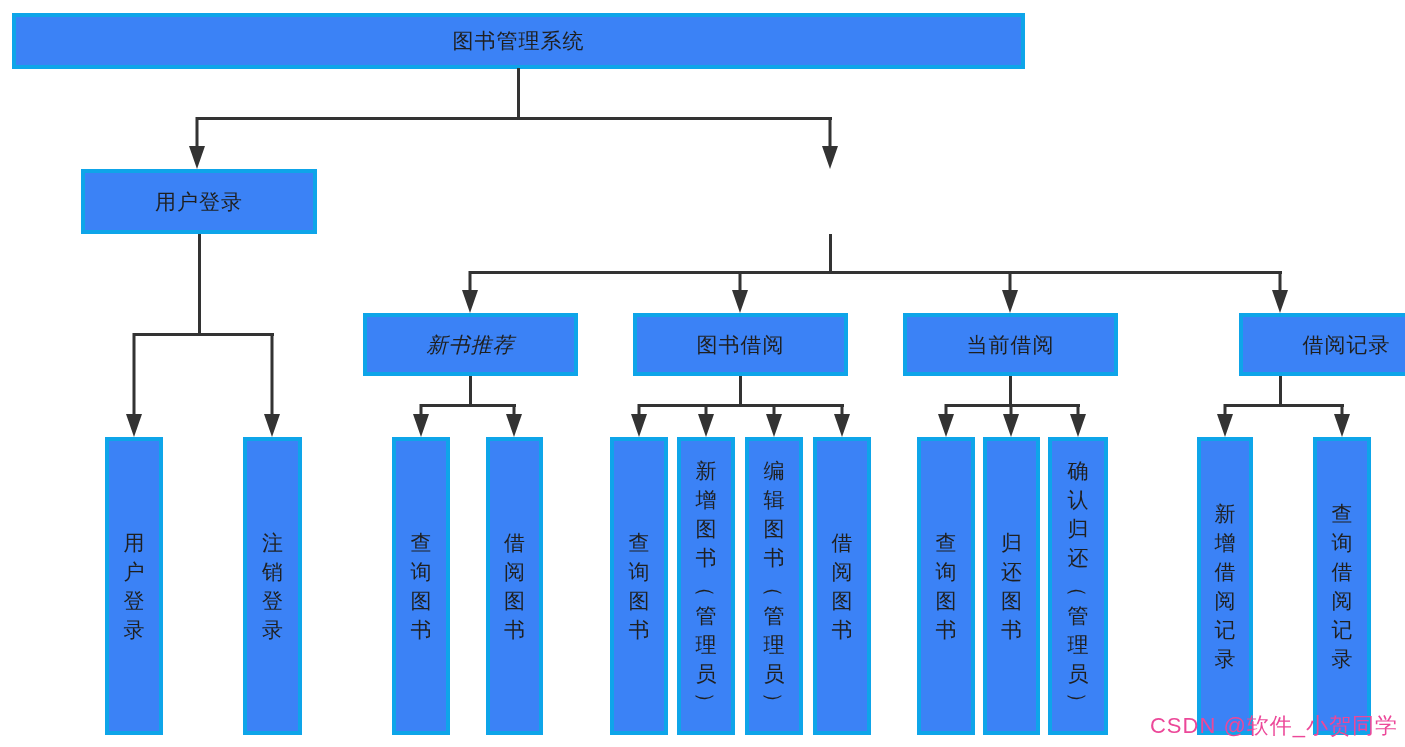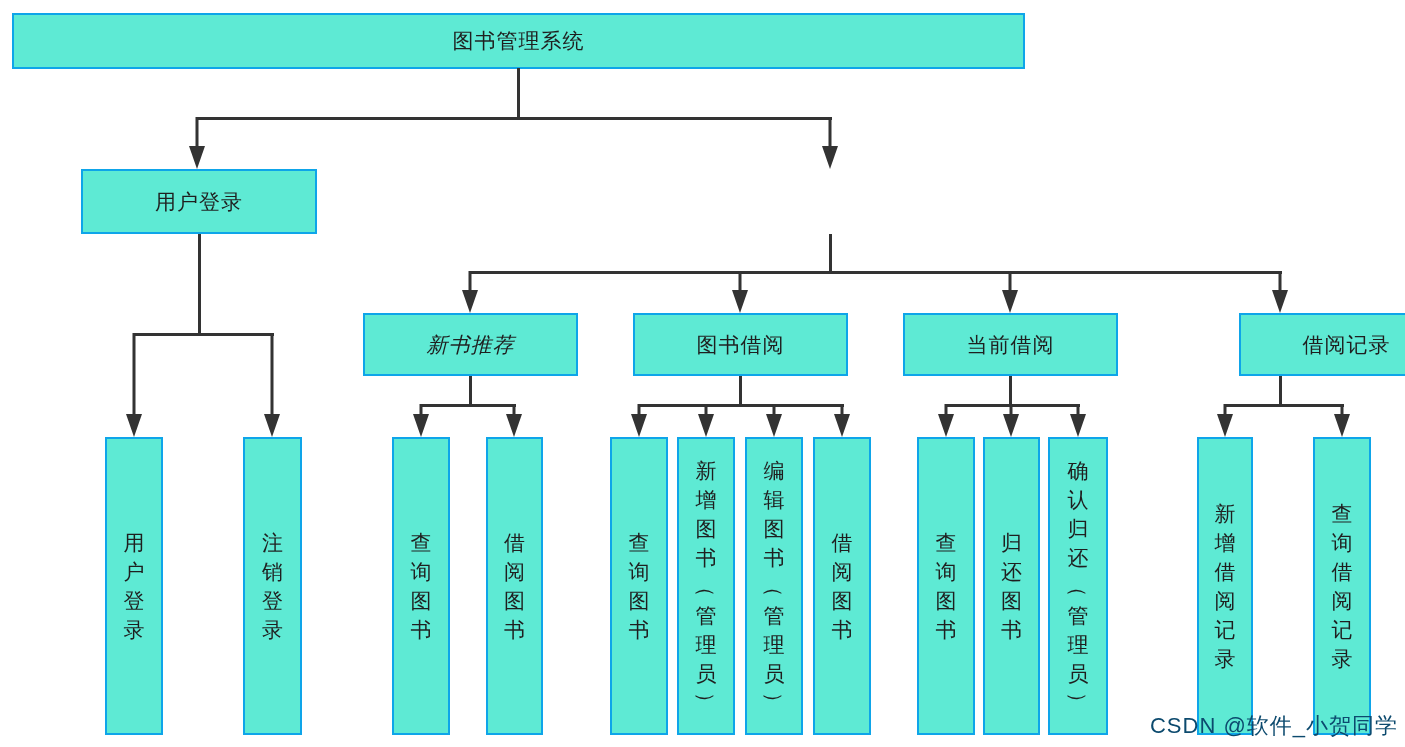--- a/index.html
+++ b/index.html
@@ -2,41 +2,41 @@
 <html><head>
 <meta charset="utf-8">
 <style>
   html,body{margin:0;padding:0;background:#fff;}
   .canvas{
     position:relative;width:1405px;height:747px;background:#ffffff;
     font-family:"Liberation Sans","DejaVu Sans",sans-serif;
     color:#1f1f1f;overflow:hidden;
   }
   .box{
-    position:absolute;box-sizing:border-box;background:#5eead4;
-    border:2px solid #0ea5e9;display:flex;align-items:center;justify-content:center;
+    position:absolute;box-sizing:border-box;background:#3b82f6;
+    border:4px solid #0ea5e9;display:flex;align-items:center;justify-content:center;
   }
   .box .hlabel{font-size:21px;letter-spacing:1px;white-space:nowrap;}
   .leaf{flex-direction:column;}
   .vchar{display:block;height:29px;line-height:29px;font-size:21px;text-align:center;}
   .vchar.rot{transform:rotate(90deg);}
   .hline{position:absolute;height:3px;background:#333333;}
   .vline{position:absolute;width:3px;background:#333333;}
   .arrow{position:absolute;width:16px;}
   .arrow::before{
     content:"";position:absolute;left:50%;transform:translateX(-50%);
     top:0;bottom:8px;width:3px;background:#333333;
   }
   .arrow::after{
     content:"";position:absolute;left:50%;transform:translateX(-50%);bottom:0;
     width:0;height:0;border-left:8px solid transparent;border-right:8px solid transparent;
     border-top:23px solid #333333;
   }
   .watermark{
-    position:absolute;right:7px;bottom:6px;font-size:22px;color:#0c4a6e;
+    position:absolute;right:7px;bottom:6px;font-size:22px;color:#ec4899;
     letter-spacing:1px;white-space:nowrap;z-index:5;
   }
 </style>
 </head>
 <body>
 
 <div class="canvas">
 
   <div class="box" style="left:12px;top:13px;width:1013px;height:56px;">
     <span class="hlabel">图书管理系统</span>

